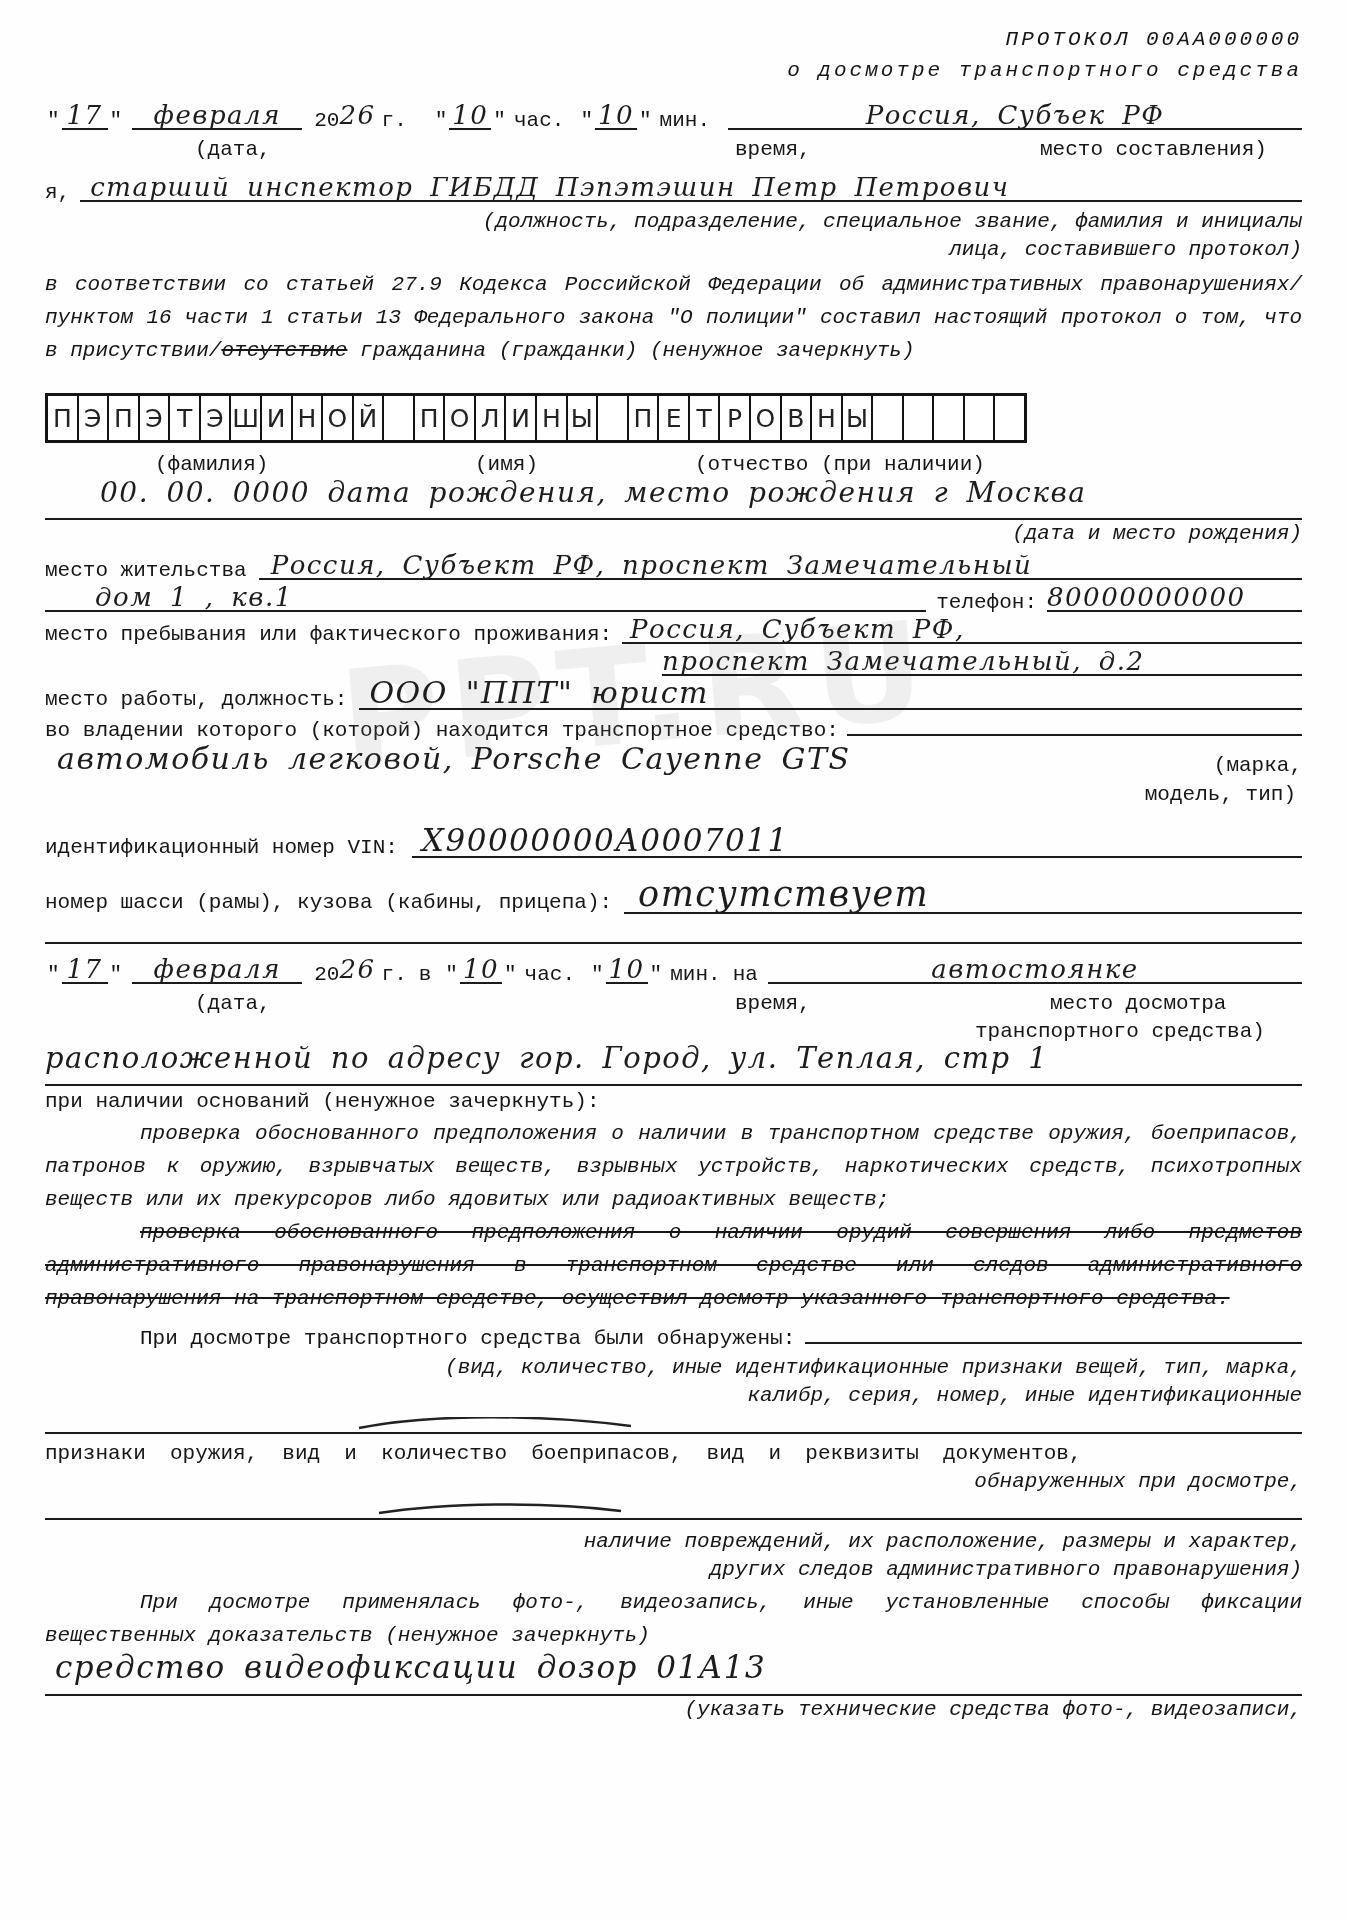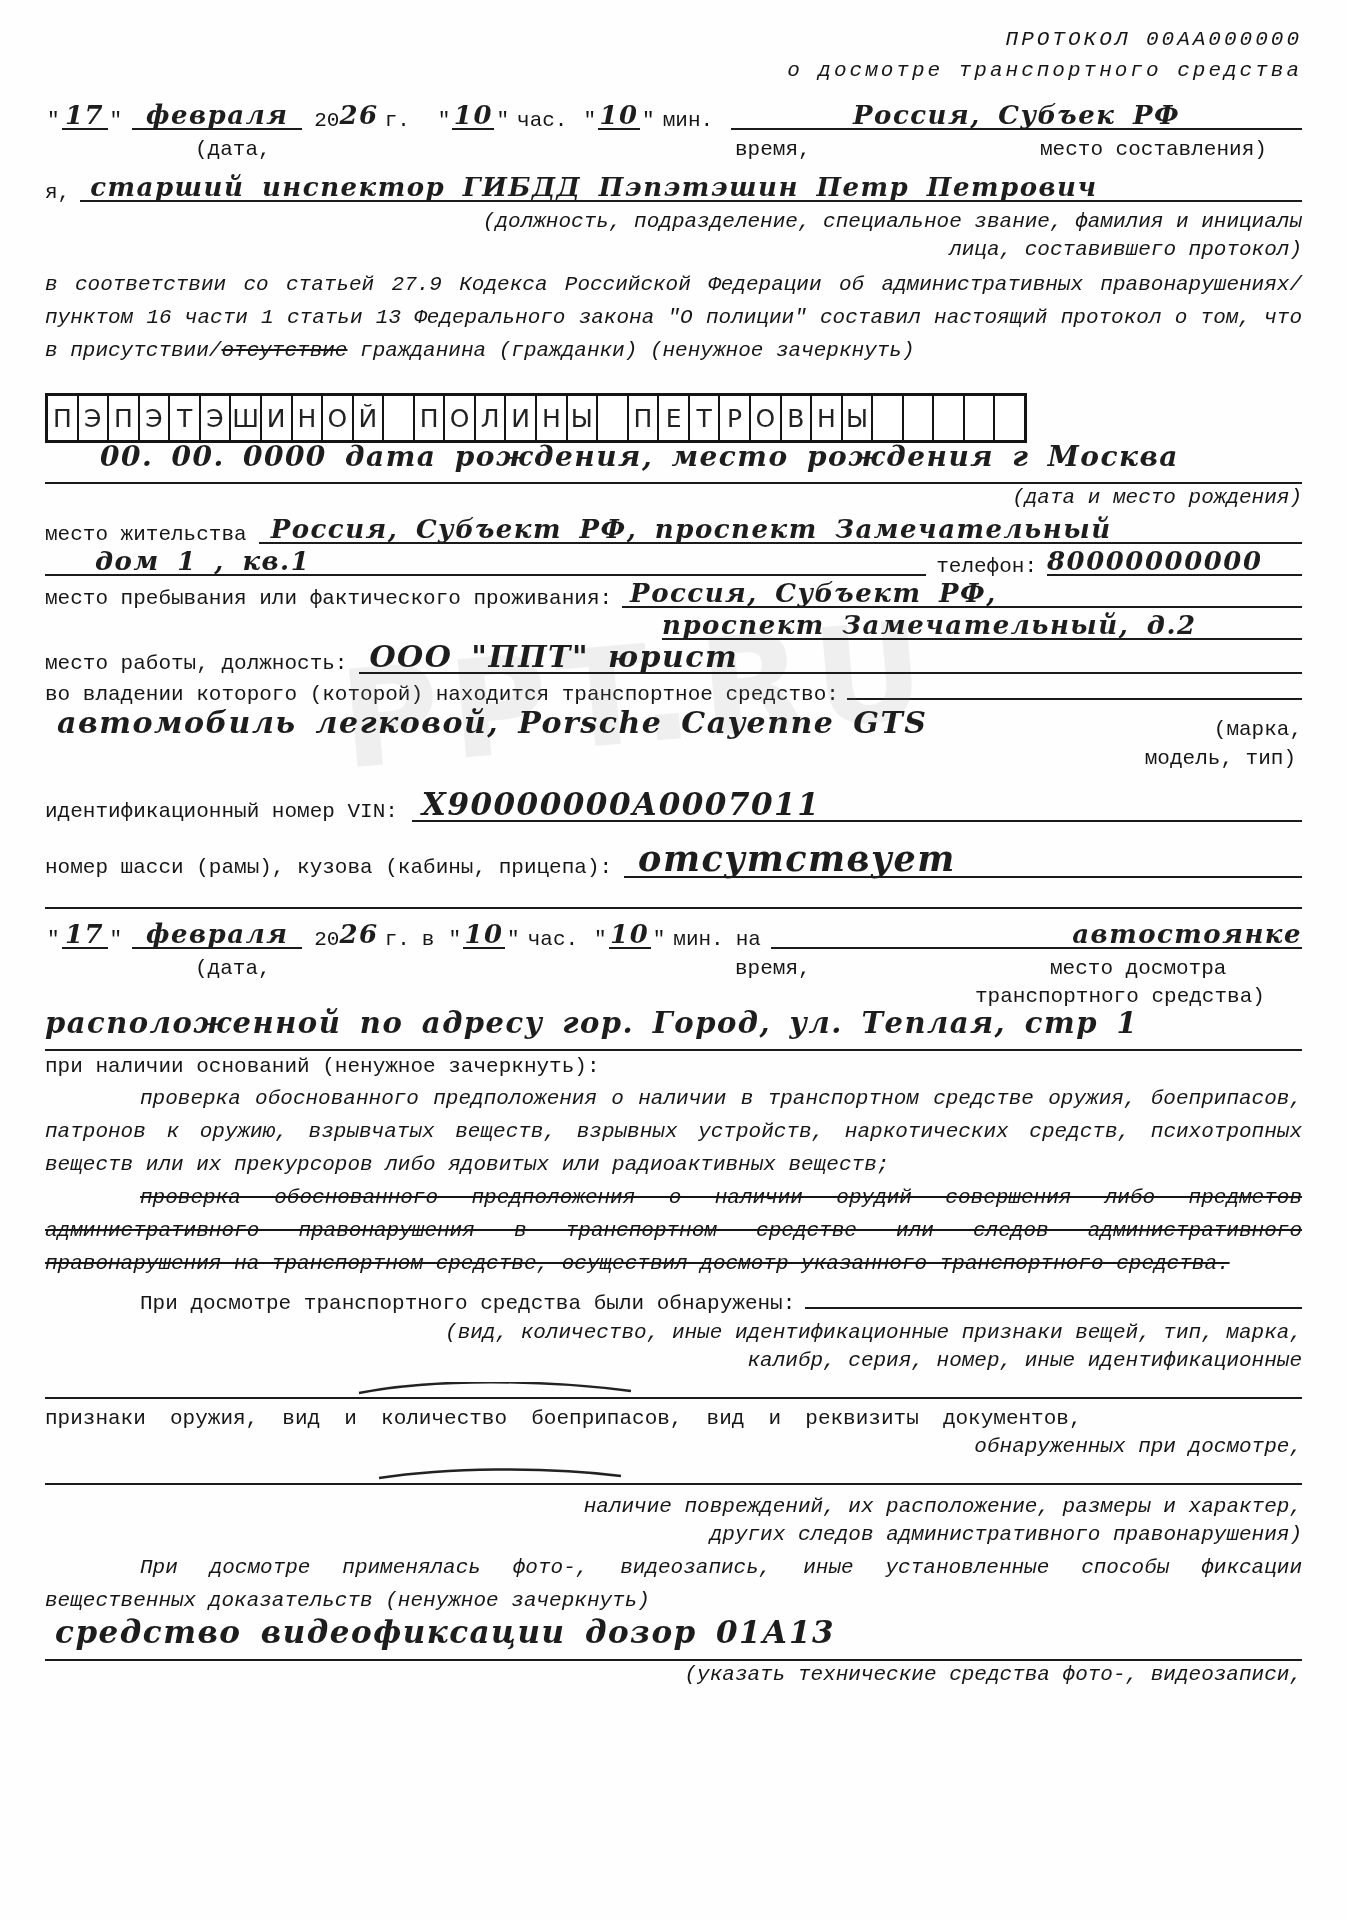--- a/index.html
+++ b/index.html
@@ -5,21 +5,21 @@
   html,body{margin:0;padding:0;background:#ffffff;}
   .page{position:relative;width:1347px;height:1920px;margin:0 auto;background:#fefefe;
         box-sizing:border-box;padding:24px 45px 0 45px;overflow:hidden;
         font-family:"Liberation Mono","DejaVu Sans Mono",monospace;
         font-size:21px;line-height:31px;color:#161616;}
   .center{text-align:right;font-style:italic;}
   .jp{text-align:justify;text-align-last:left;line-height:33px;margin:0;font-style:italic;}
   .ind{text-indent:95px;}
   .cap{line-height:28px;}
   .hw{font-family:"DejaVu Serif",serif;font-style:italic;font-size:26px;line-height:1;
-      color:#1d1d1d;letter-spacing:1.5px;word-spacing:7px;white-space:nowrap;position:relative;top:-2px;font-weight:bold;}
+      color:#1d1d1d;letter-spacing:1.5px;word-spacing:7px;white-space:nowrap;position:relative;top:-2px;}
   .fill{border-bottom:2px solid #1b1b1b;}
   .frow{display:flex;align-items:baseline;}
   .grow{flex:1 1 auto;min-width:0;}
   .q{padding:0 2px;}
   .strike{text-decoration:line-through;text-decoration-thickness:2px;}
   .struck-par{text-decoration:line-through;text-decoration-thickness:2px;}
   .caprow{position:relative;height:28px;line-height:28px;}
   .caprow span{position:absolute;white-space:nowrap;}
   .grid{display:flex;border:3px solid #141414;width:982px;height:50px;box-sizing:border-box;background:#fff;}
   .grid .cell{flex:1;border-right:2px solid #141414;display:flex;align-items:center;justify-content:center;
@@ -100,20 +100,25 @@
       <div class="cell">О</div>
       <div class="cell">В</div>
       <div class="cell">Н</div>
       <div class="cell">Ы</div>
       <div class="cell"></div>
       <div class="cell"></div>
       <div class="cell"></div>
       <div class="cell"></div>
       <div class="cell"></div>
     </div>
+  <div class="caprow" style="margin-top:8px">
+    <span style="left:110px">(фамилия)</span>
+    <span style="left:430px">(имя)</span>
+    <span style="left:650px">(отчество (при наличии)</span>
+  </div>
 
   <div class="fill" style="padding:2px 0 4px 55px">
     <span class="hw" style="font-size:28px">00. 00. 0000 дата рождения, место рождения г Москва</span>
   </div>
   <div class="center cap">(дата и место рождения)</div>
 
   <div class="frow" style="margin-top:6px">
     <span>место жительства</span>
     <span class="hw fill grow" style="margin-left:12px;padding-left:12px">Россия, Субъект РФ, проспект Замечательный</span>
   </div>
@@ -170,21 +175,21 @@
     <span style="margin-right:12px">в</span>
     <span class="q">"</span>
     <span class="hw fill" style="min-width:42px;text-align:center">10</span>
     <span class="q">"</span>
     <span style="margin:0 14px 0 6px">час.</span>
     <span class="q">"</span>
     <span class="hw fill" style="min-width:42px;text-align:center">10</span>
     <span class="q">"</span>
     <span style="margin:0 12px 0 6px">мин.</span>
     <span style="margin-right:10px">на</span>
-    <span class="hw fill grow" style="text-align:right">автостоянке</span>
+    <span class="hw fill grow" style="text-align:center">автостоянке</span>
   </div>
   <div class="caprow">
     <span style="left:150px">(дата,</span>
     <span style="left:690px">время,</span>
     <span style="left:1005px">место досмотра</span>
   </div>
   <div class="caprow">
     <span style="left:930px">транспортного средства)</span>
   </div>
 

